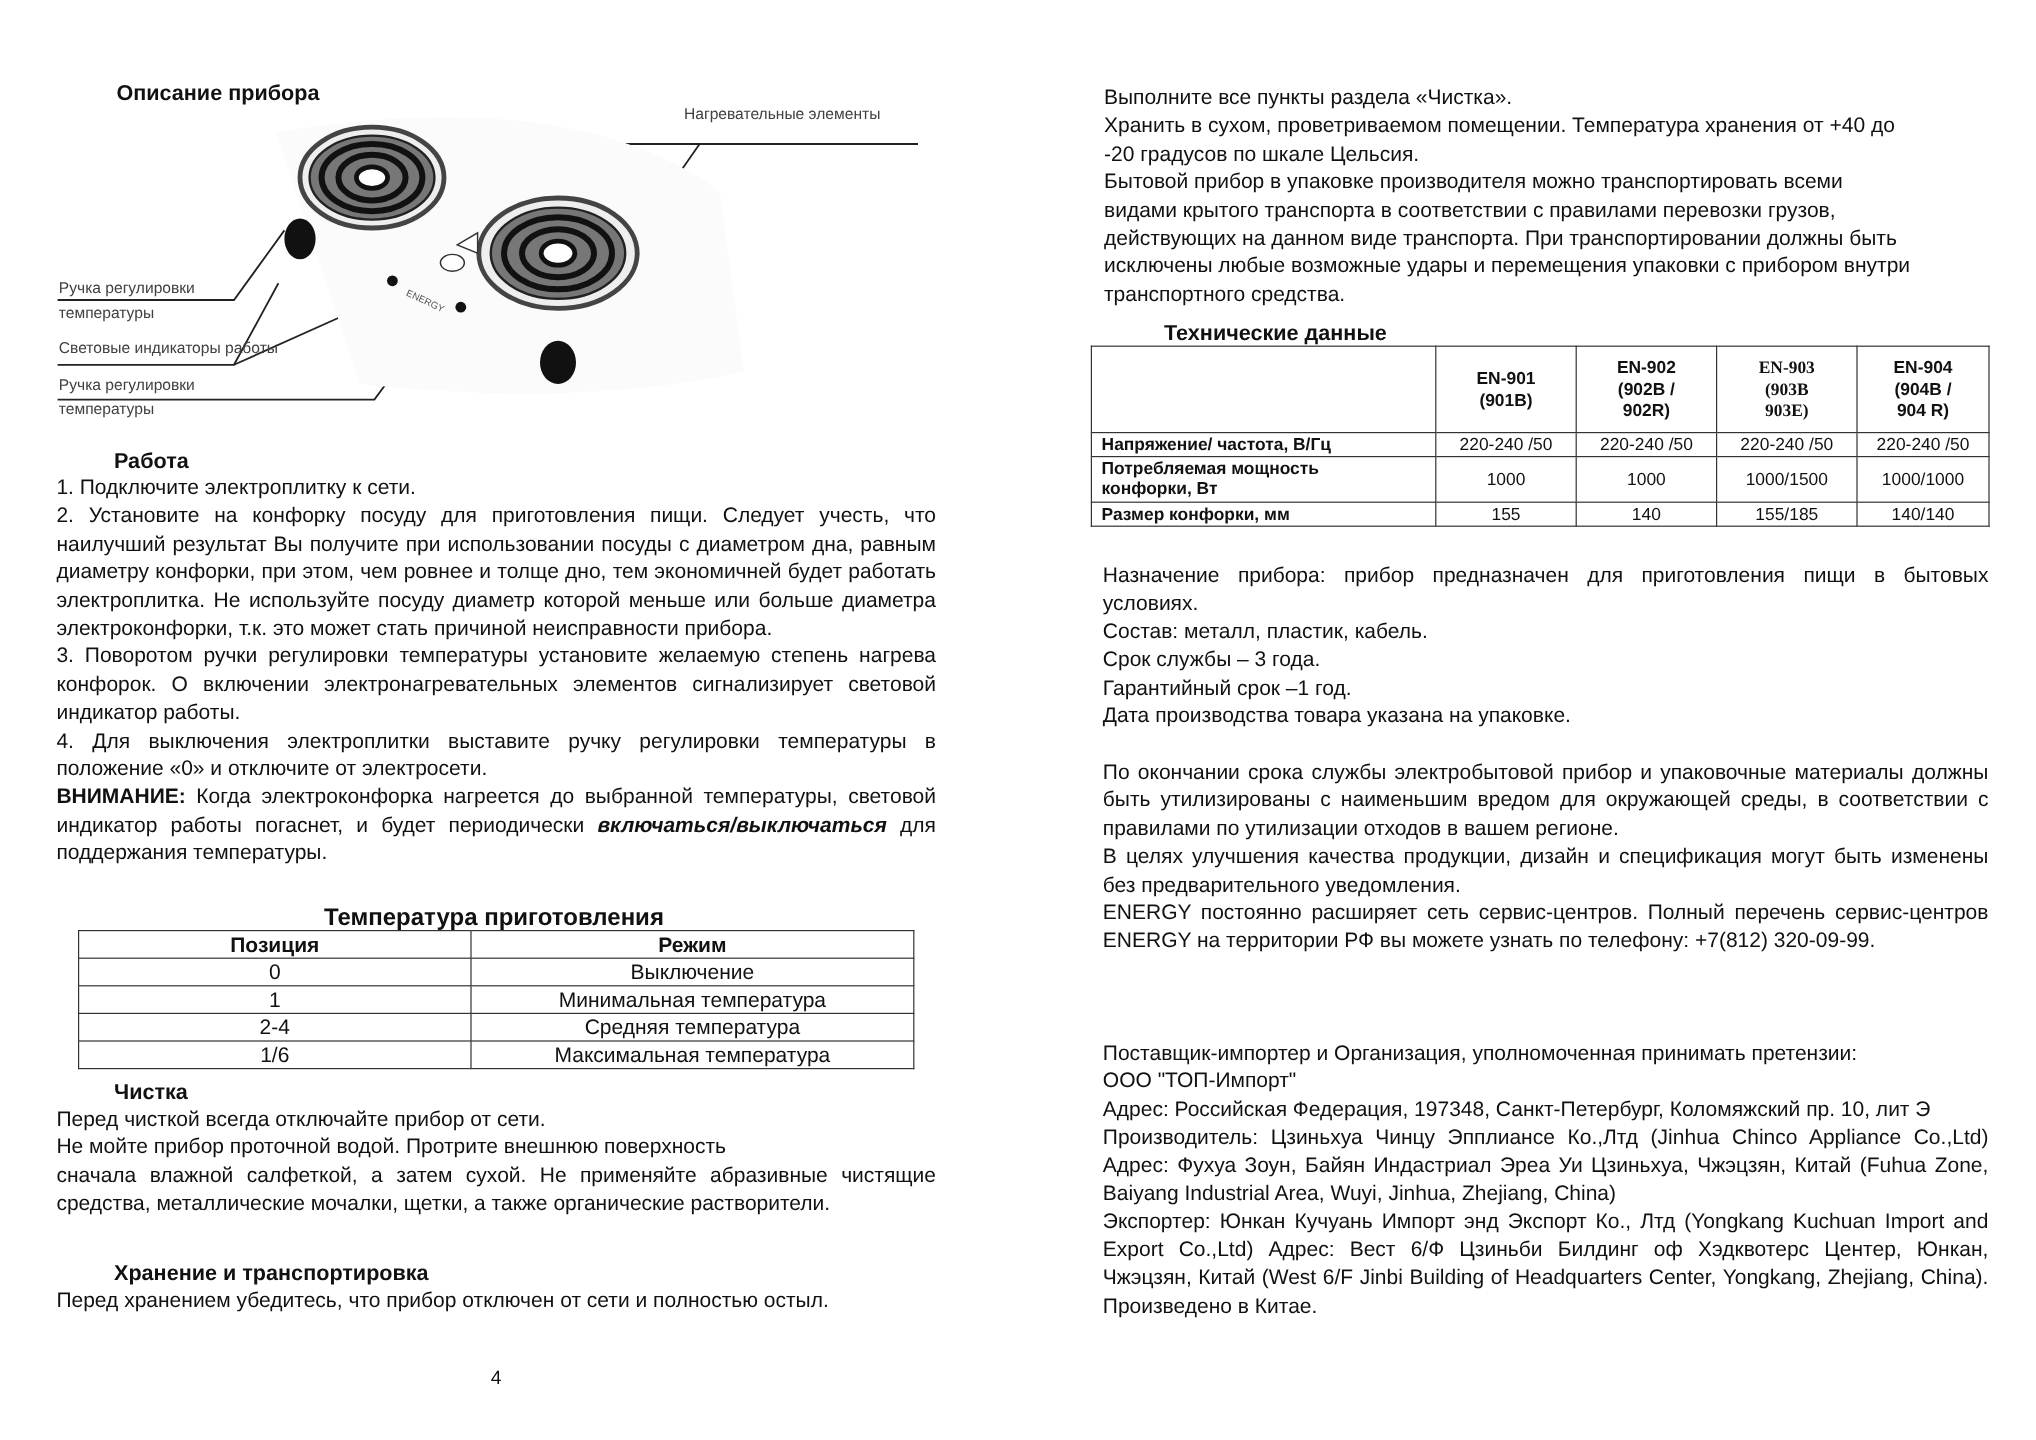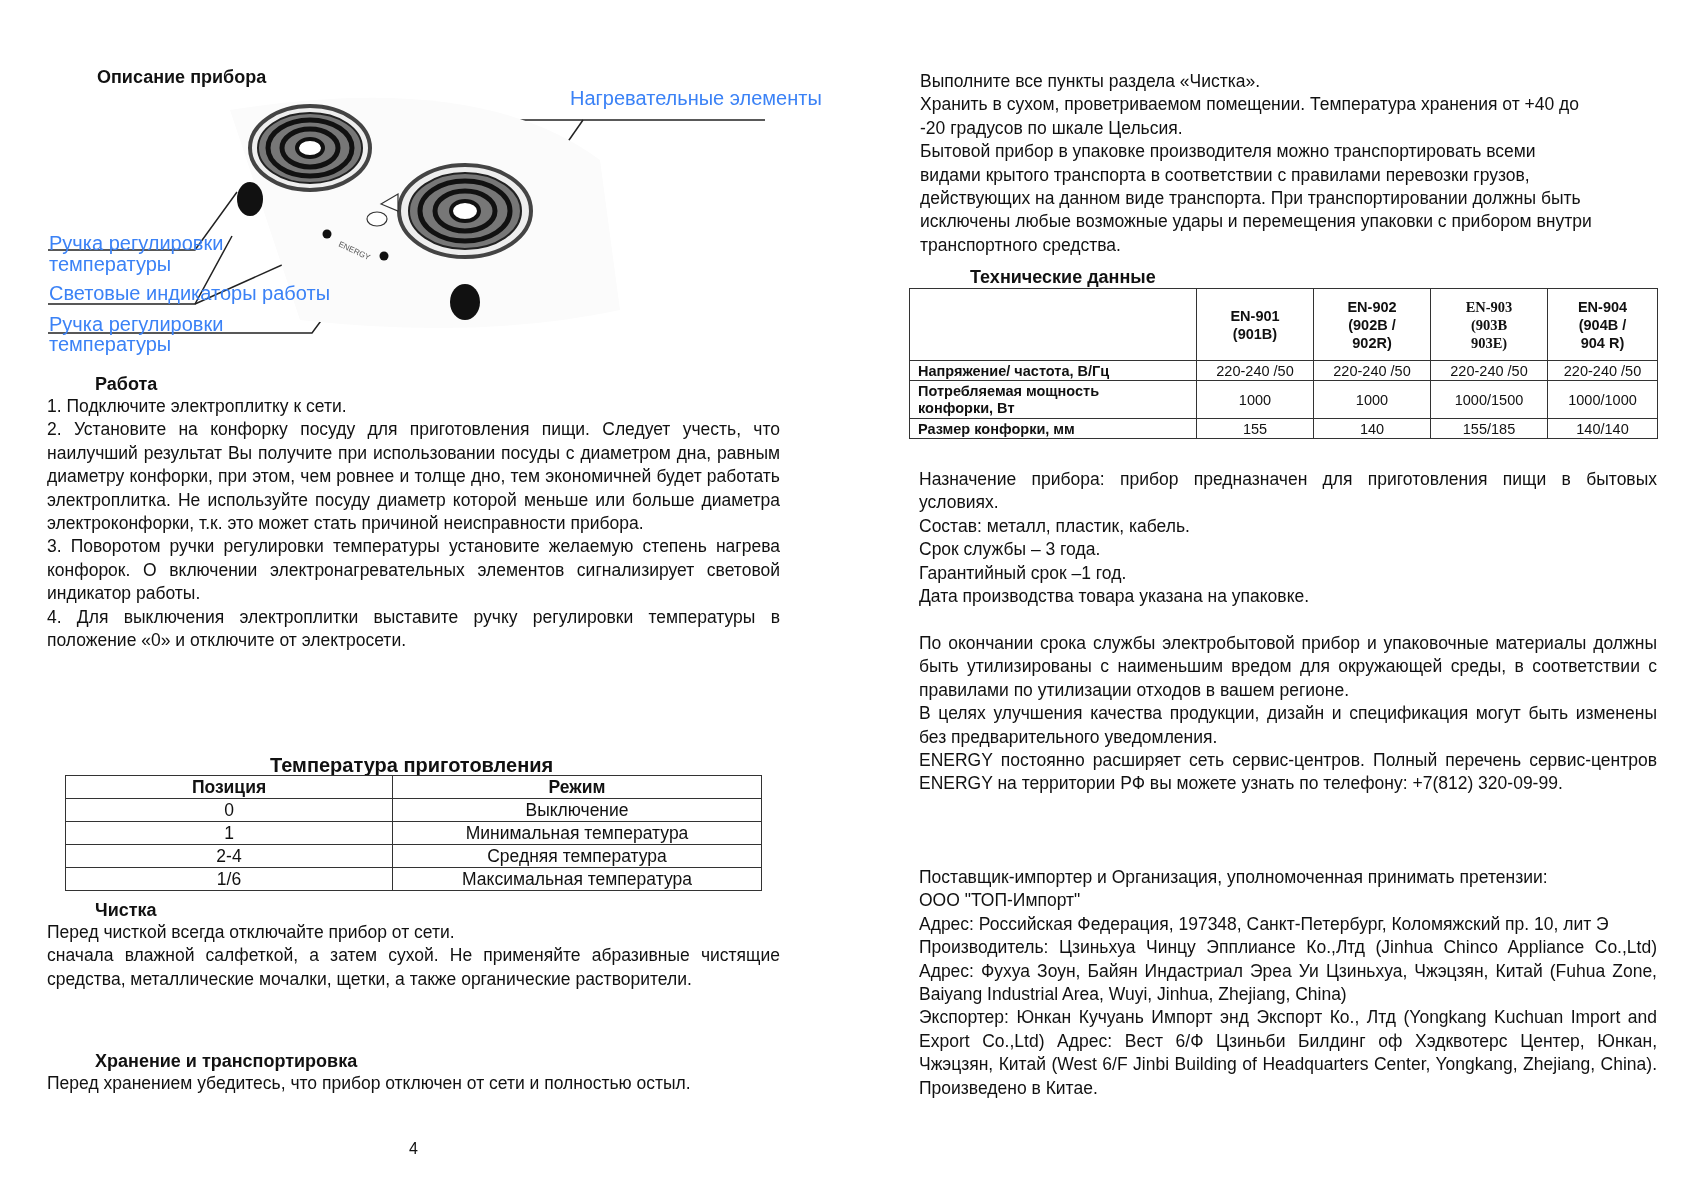--- a/index.html
+++ b/index.html
@@ -5,21 +5,21 @@
   html, body { margin:0; padding:0; background:#ffffff; }
   body { width:1697px; height:1200px; position:relative; overflow:hidden;
          font-family:"Liberation Sans", sans-serif; color:#111; }
   .page { position:absolute; top:0; height:1200px; }
   .left { left:0; width:848px; }
   .right { left:848px; width:849px; }
   .abs { position:absolute; }
   .h { font-weight:bold; font-size:18px;margin-left:48px; }
   .p { font-size:17.5px; line-height:23.4px; }
   .just { text-align:justify; text-align-last:left; }
-  .lbl { font-size:20px; color:#3b82f6; }
+  .lbl { font-size:13px; color:#404040; }
   table { border-collapse:collapse; }
   .mode td, .mode th { border:1.5px solid #333; font-size:17.5px; text-align:center; height:22px; padding:0; }
   .mode th { font-weight:bold; }
   .spec td { border:1.5px solid #333; font-size:14.5px; text-align:center; padding:0 2px; }
   .spec td.rh { text-align:left; font-weight:bold; padding-left:8px; }
   .spec td.ch { font-weight:bold; line-height:18px; }
   .pagenum { font-size:16px; }
 </style>
 </head>
 <body>
@@ -76,20 +76,21 @@
   <div class="abs lbl" style="left:49px; top:282px;">Световые индикаторы работы</div>
   <div class="abs lbl" style="left:49px; top:313px;">Ручка регулировки</div>
   <div class="abs lbl" style="left:49px; top:333px;">температуры</div>
 
   <div class="abs" style="left:47px; top:374px; width:733px;">
     <div class="h">Работа</div>
     <div class="p just">1. Подключите электроплитку к сети.</div>
     <div class="p just">2. Установите на конфорку посуду для приготовления пищи. Следует учесть, что наилучший результат Вы получите при использовании посуды с диаметром дна, равным диаметру конфорки, при этом, чем ровнее и толще дно, тем экономичней будет работать электроплитка. Не используйте посуду диаметр которой меньше или больше диаметра электроконфорки, т.к. это может стать причиной неисправности прибора.</div>
     <div class="p just">3. Поворотом ручки регулировки температуры установите желаемую степень нагрева конфорок. О включении электронагревательных элементов сигнализирует световой индикатор работы.</div>
     <div class="p just">4. Для выключения электроплитки выставите ручку регулировки температуры в положение «0» и отключите от электросети.</div>
+    <div class="p just"><b>ВНИМАНИЕ:</b><span> Когда электроконфорка нагреется до выбранной температуры, световой индикатор работы погаснет, и будет периодически </span><b><i>включаться/выключаться</i></b><span> для поддержания температуры.</span></div>
   </div>
 
   <div class="abs" style="left:270px; top:754px; font-weight:bold; font-size:20px;">Температура приготовления</div>
   <table class="abs mode" style="left:65px; top:775px; width:697px;">
     <tbody>
         <tr>
       <th style="width:326px;">Позиция</th>
       <th>Режим</th>
     </tr>
     <tr>
@@ -107,20 +108,21 @@
     <tr>
           <td>1/6</td>
           <td>Максимальная температура</td>
         </tr>
   </tbody>
     </table>
 
   <div class="abs" style="left:47px; top:900px; width:733px;">
     <div class="h">Чистка</div>
     <div class="p">Перед чисткой всегда отключайте прибор от сети.</div>
+    <div class="p">Не мойте прибор проточной водой. Протрите внешнюю поверхность</div>
     <div class="p just">сначала влажной салфеткой, а затем сухой. Не применяйте абразивные чистящие средства, металлические мочалки, щетки, а также органические растворители.</div>
   </div>
 
   <div class="abs" style="left:47px; top:1051px; width:733px;">
     <div class="h">Хранение и транспортировка</div>
     <div class="p just">Перед хранением убедитесь, что прибор отключен от сети и полностью остыл.</div>
   </div>
 
   <div class="abs pagenum" style="left:409px; top:1140px;">4</div>
 </div>

